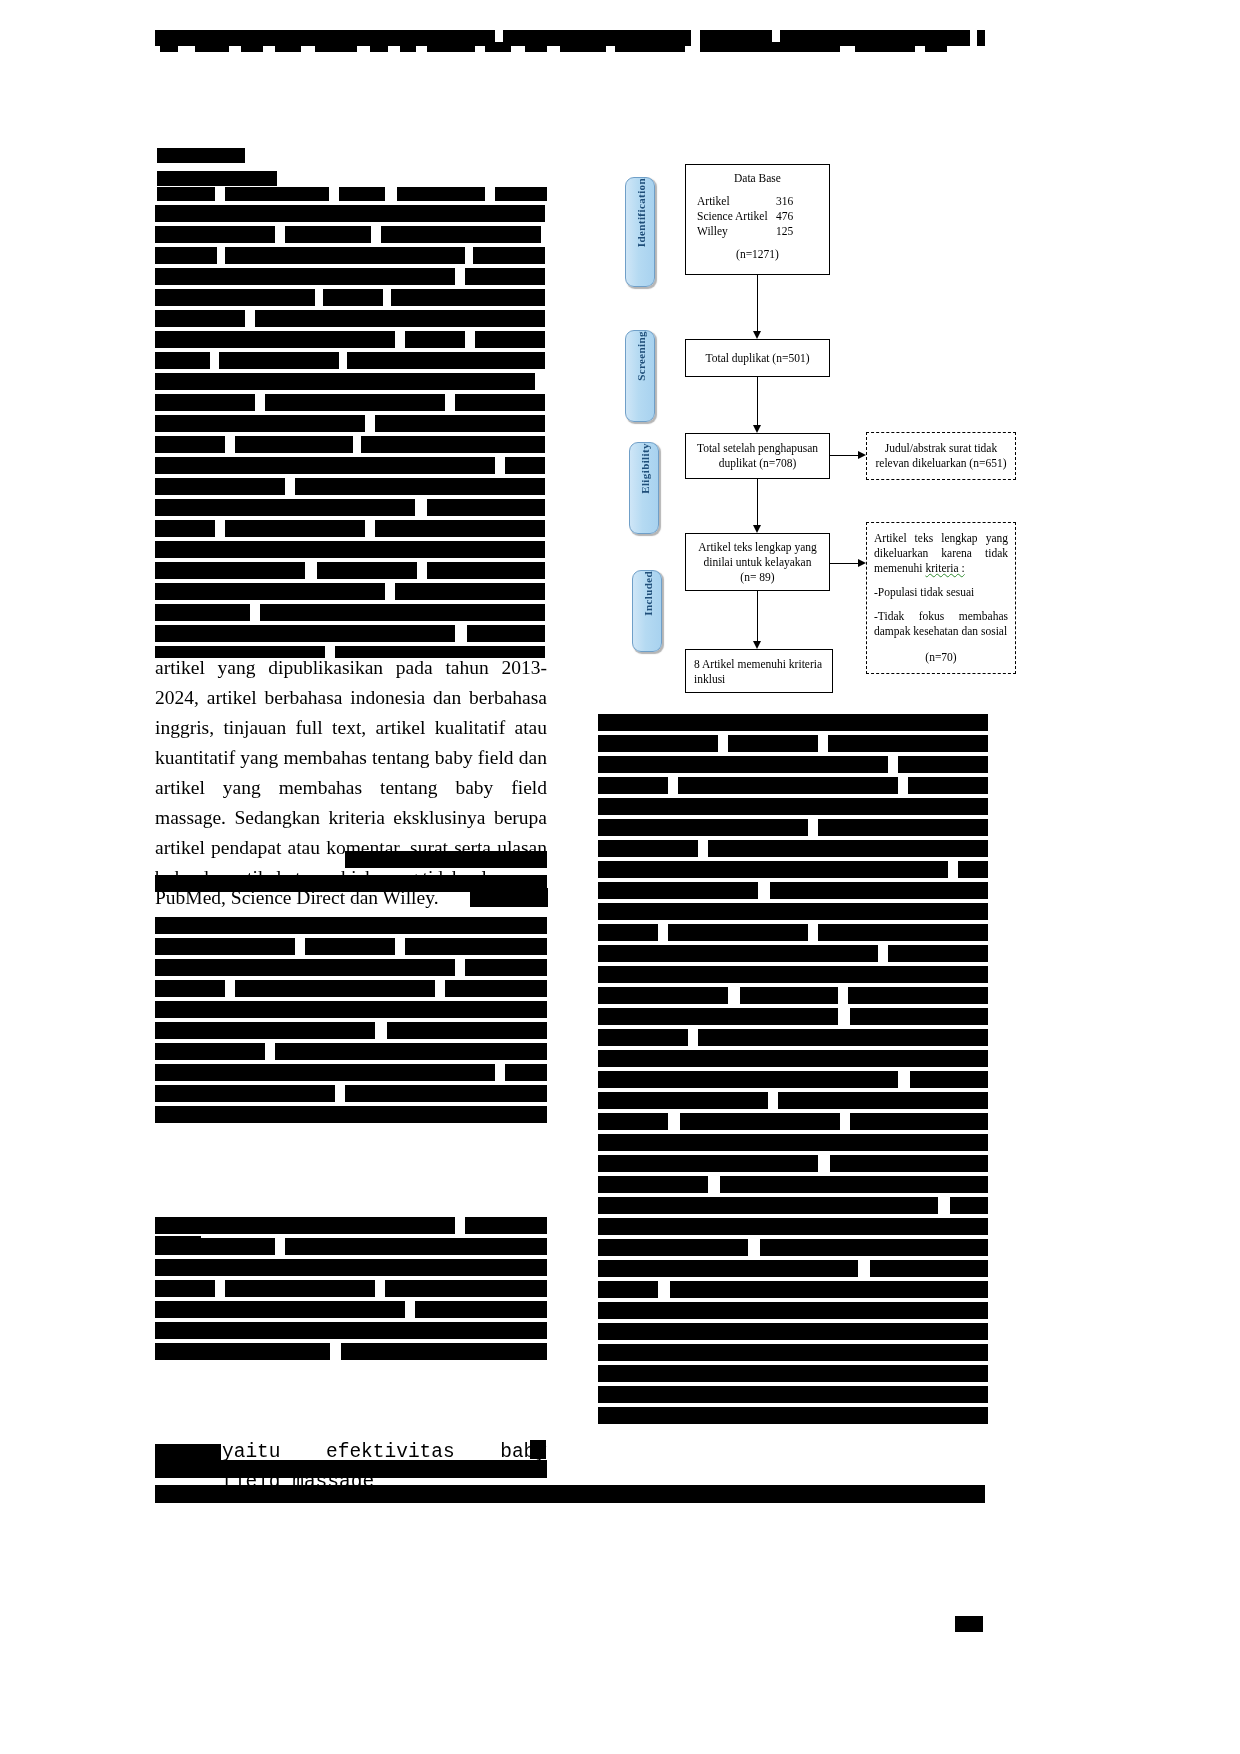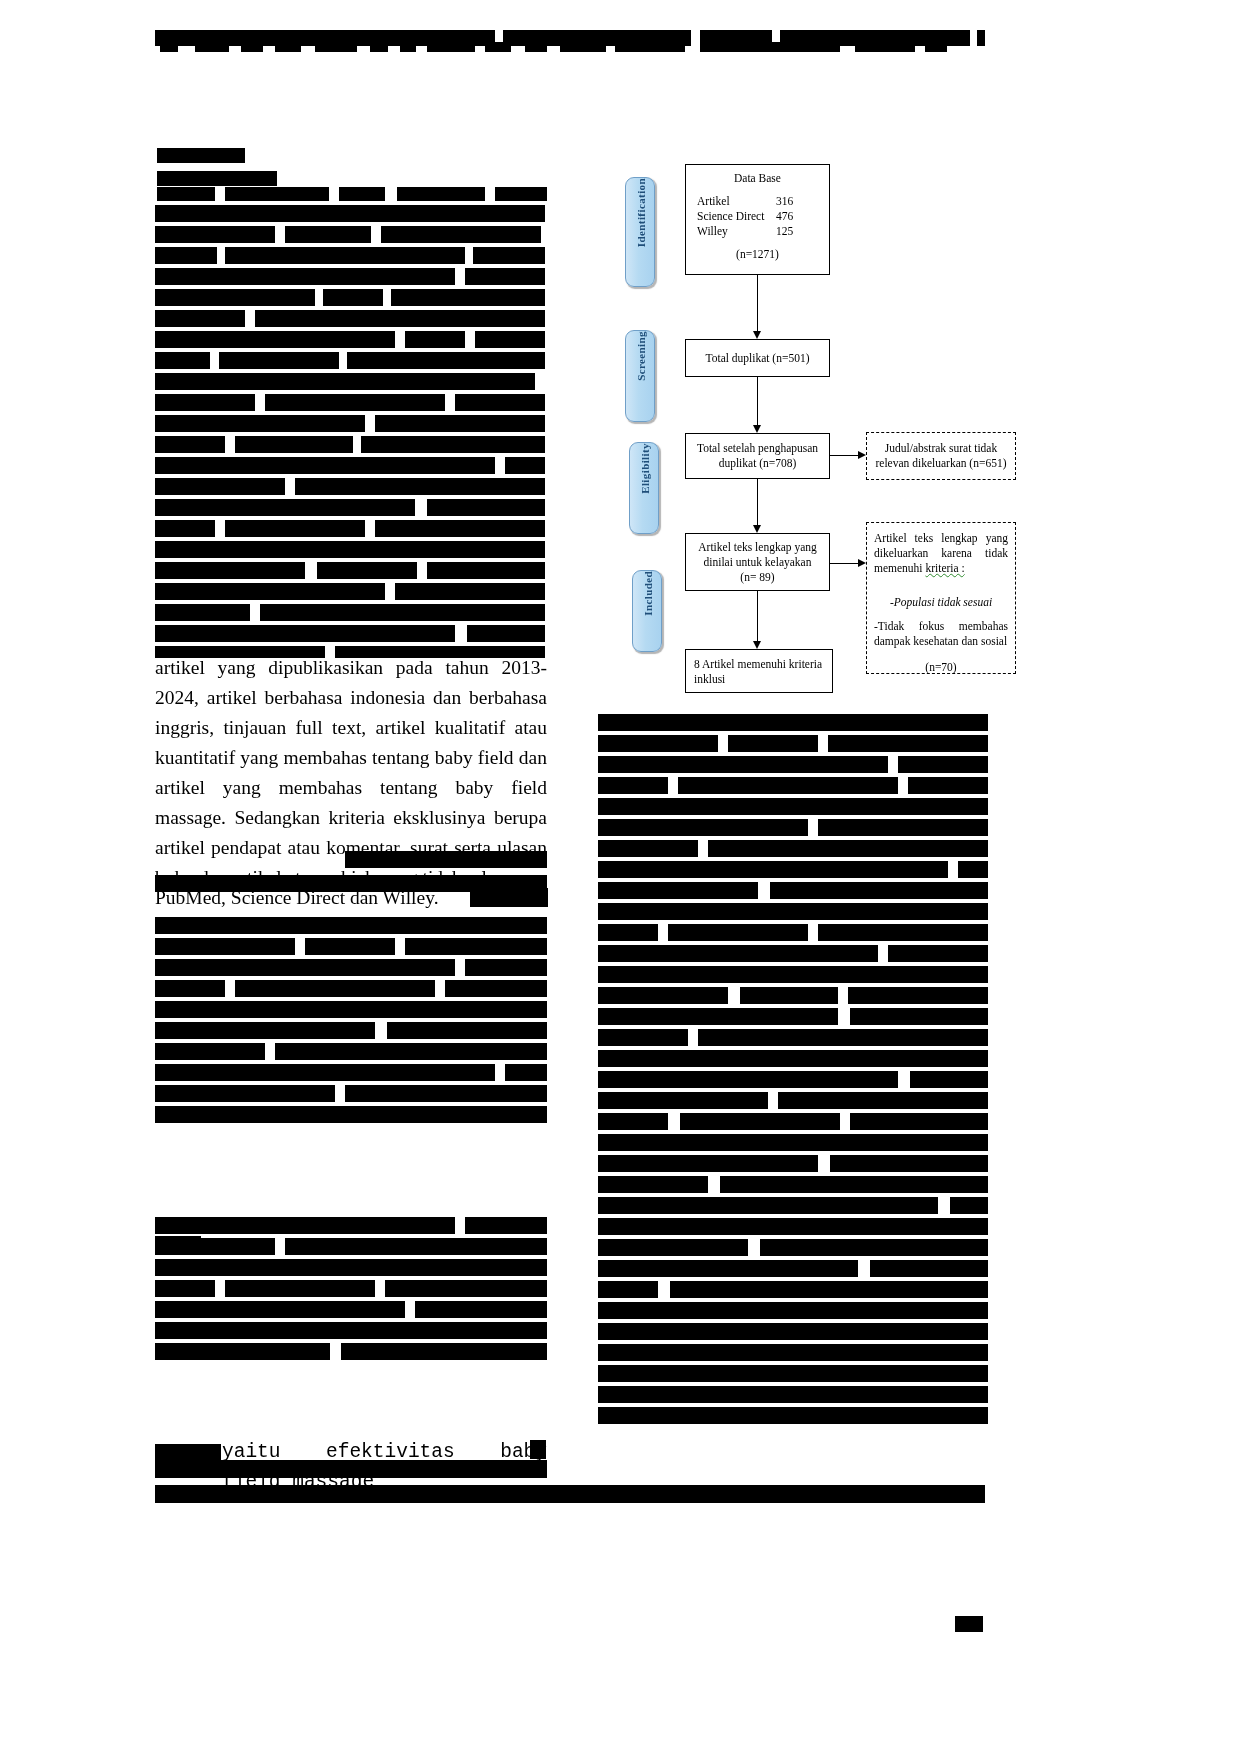--- a/index.html
+++ b/index.html
@@ -566,21 +566,21 @@
 
     <div class="fc-box" style="left:85px; top:19px; width:145px; height:111px; padding-top:6px;">
       <div style="margin-bottom:8px;">Data Base</div>
       <table class="db-table">
         <tbody>
             <tr>
           <td class="lbl">Artikel</td>
           <td class="num">316</td>
         </tr>
         <tr>
-          <td class="lbl">Science Direct</td>
+          <td class="lbl">Science Artikel</td>
           <td class="num">476</td>
         </tr>
         <tr>
           <td class="lbl">Willey</td>
           <td class="num">125</td>
         </tr>
       </tbody>
         </table>
       <div style="margin-top:8px;">(n=1271)</div>
     </div>
@@ -618,21 +618,21 @@
     </div>
 
     <div class="fc-arrow" style="left:230px; top:418px; width:30px; height:1.4px;"></div>
     <div class="fc-arrow-head arrow-right" style="left:258px; top:414px;"></div>
 
     <div class="fc-box dashed justify" style="left:266px; top:377px; width:150px; height:152px; padding:8px 7px;">
       <div style="text-align:justify;">
         <span>Artikel teks lengkap yang dikeluarkan karena tidak memenuhi</span>
         <span class="underline-green">kriteria :</span>
       </div>
-      <div style="margin-top:19px; text-align:center;font-style:italic;">-Populasi tidak sesuai</div>
+      <div style="margin-top:9px; text-align:left;">-Populasi tidak sesuai</div>
       <div style="margin-top:9px; text-align:justify;">-Tidak fokus membahas dampak kesehatan dan sosial</div>
       <div style="margin-top:11px; text-align:center;">(n=70)</div>
     </div>
 
     <div class="fc-arrow" style="left:157px; top:446px; width:1.4px; height:52px;"></div>
     <div class="fc-arrow-head arrow-down" style="left:153px; top:496px;"></div>
 
     <div class="fc-box left-align" style="left:85px; top:504px; width:148px; height:44px; padding:7px 8px;">
       <span>8 Artikel memenuhi kriteria inklusi</span>
     </div>

